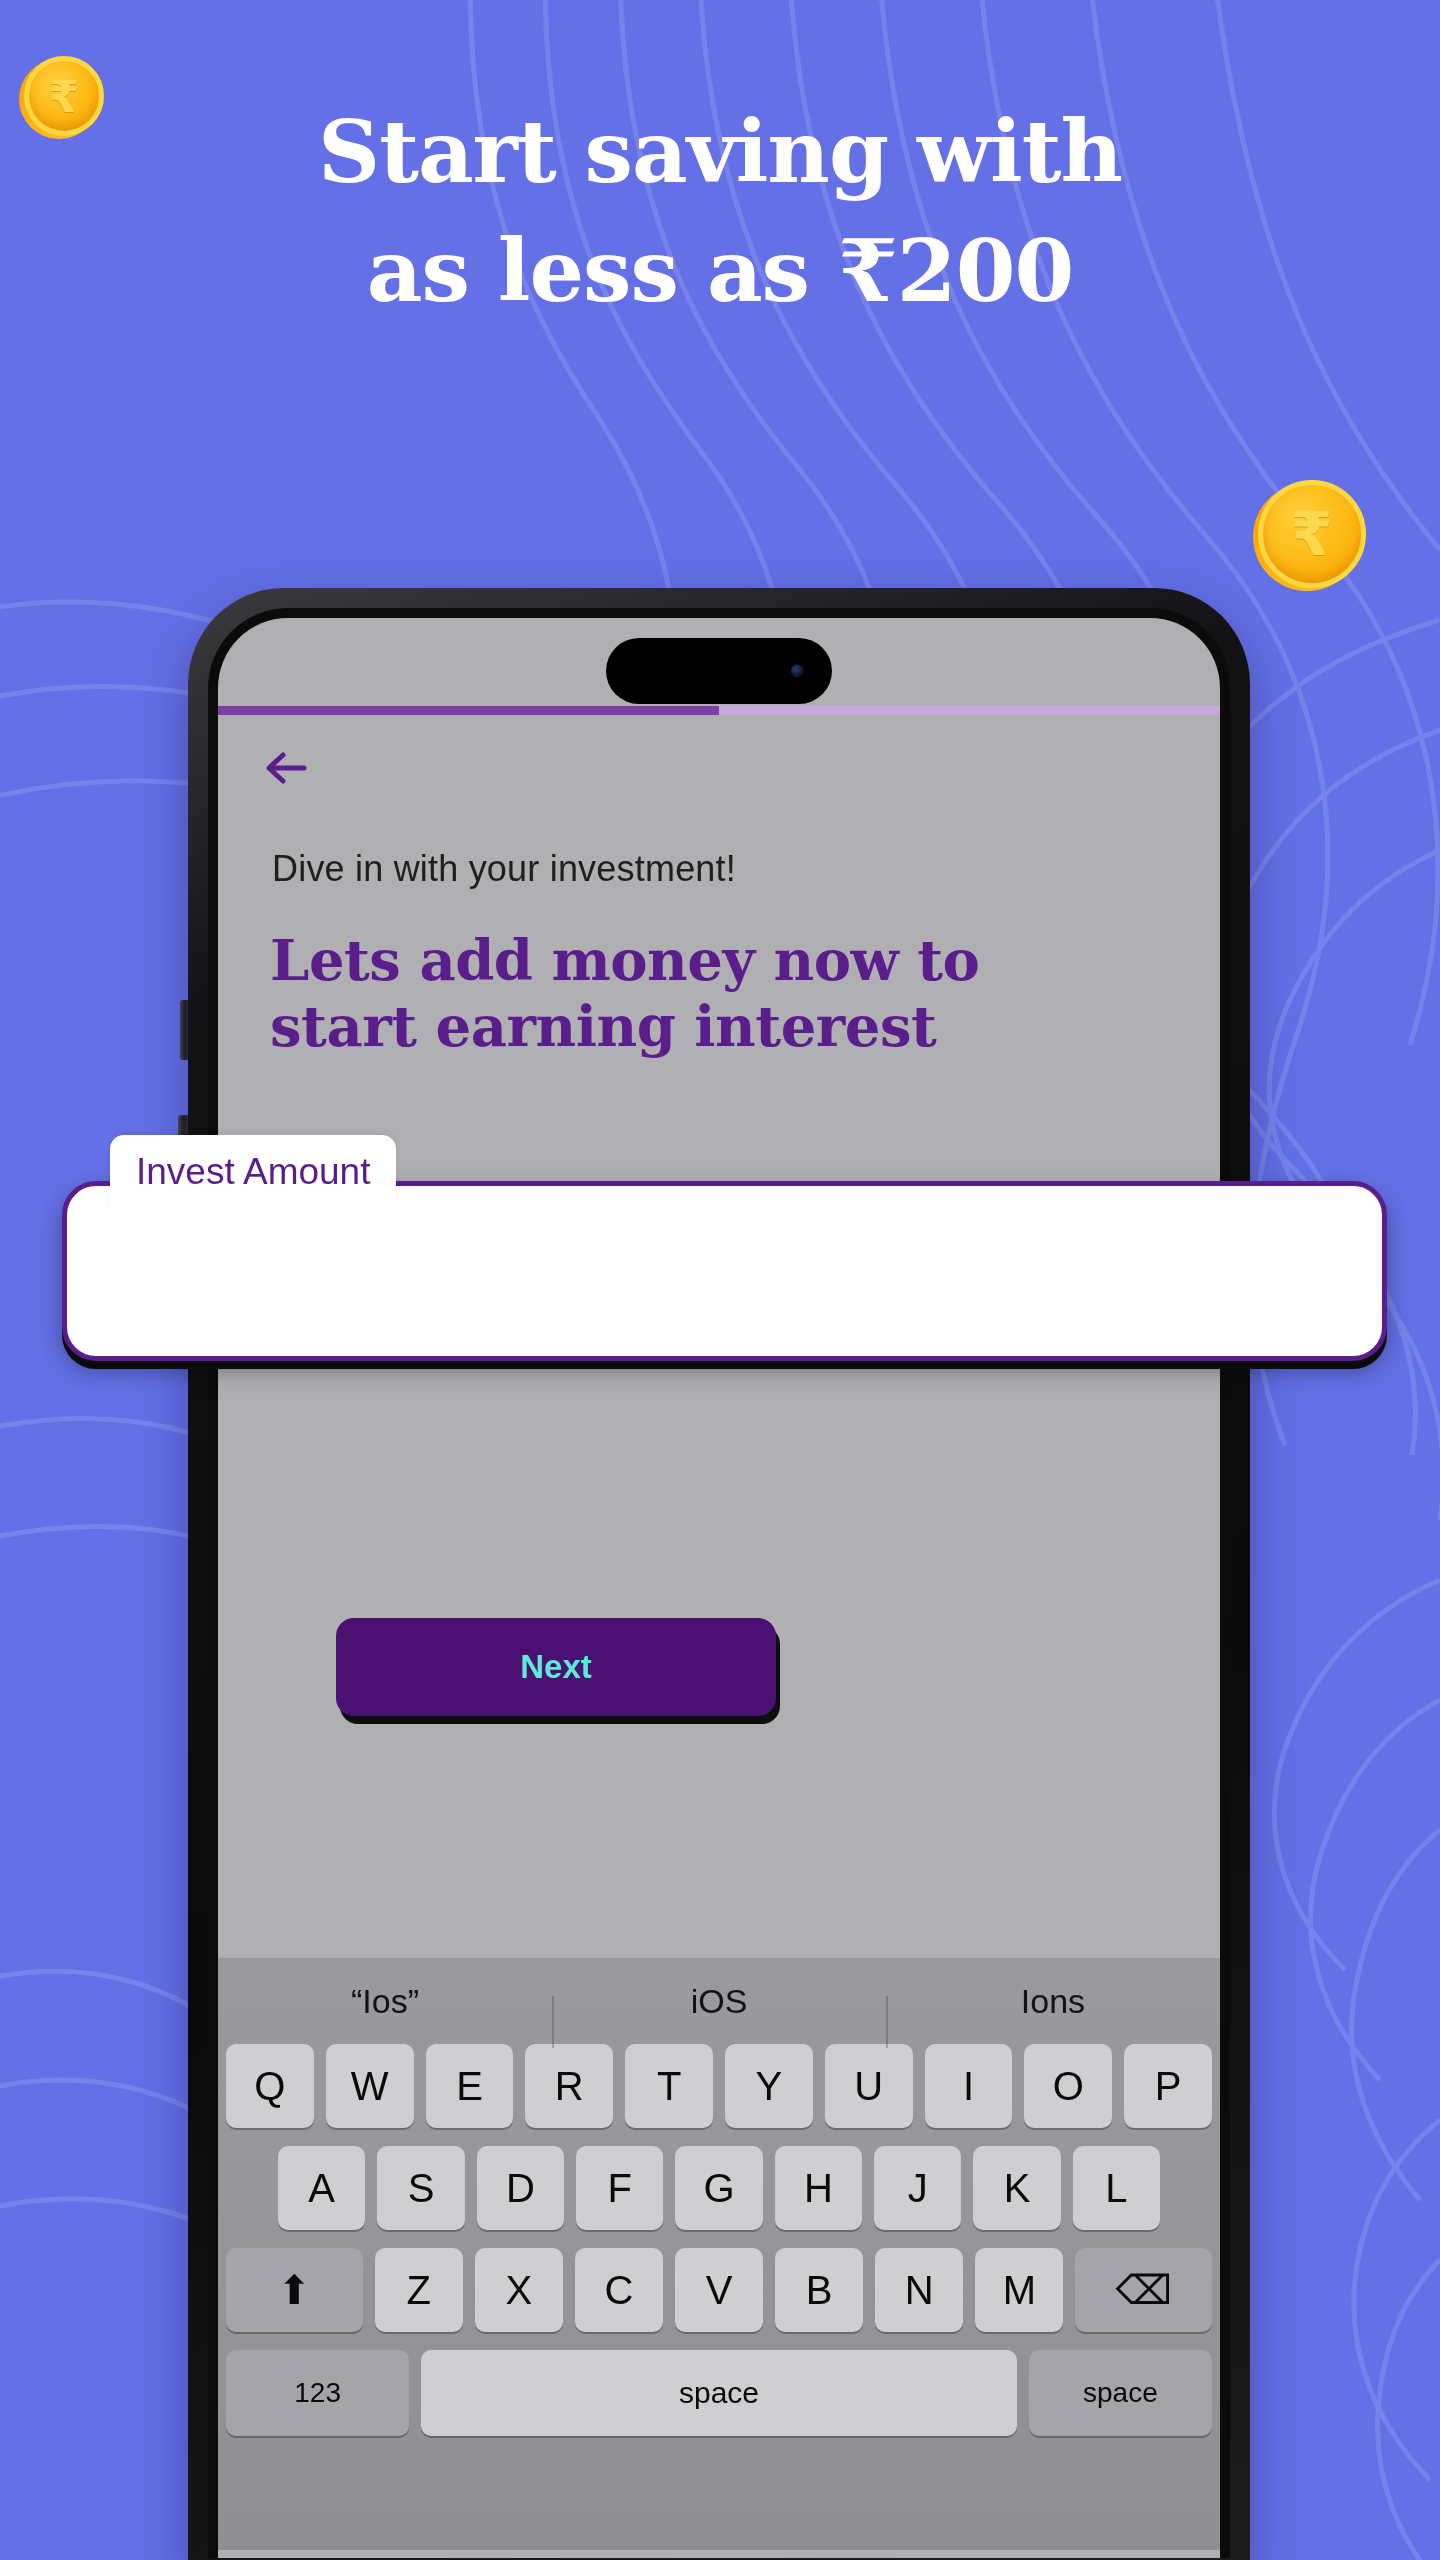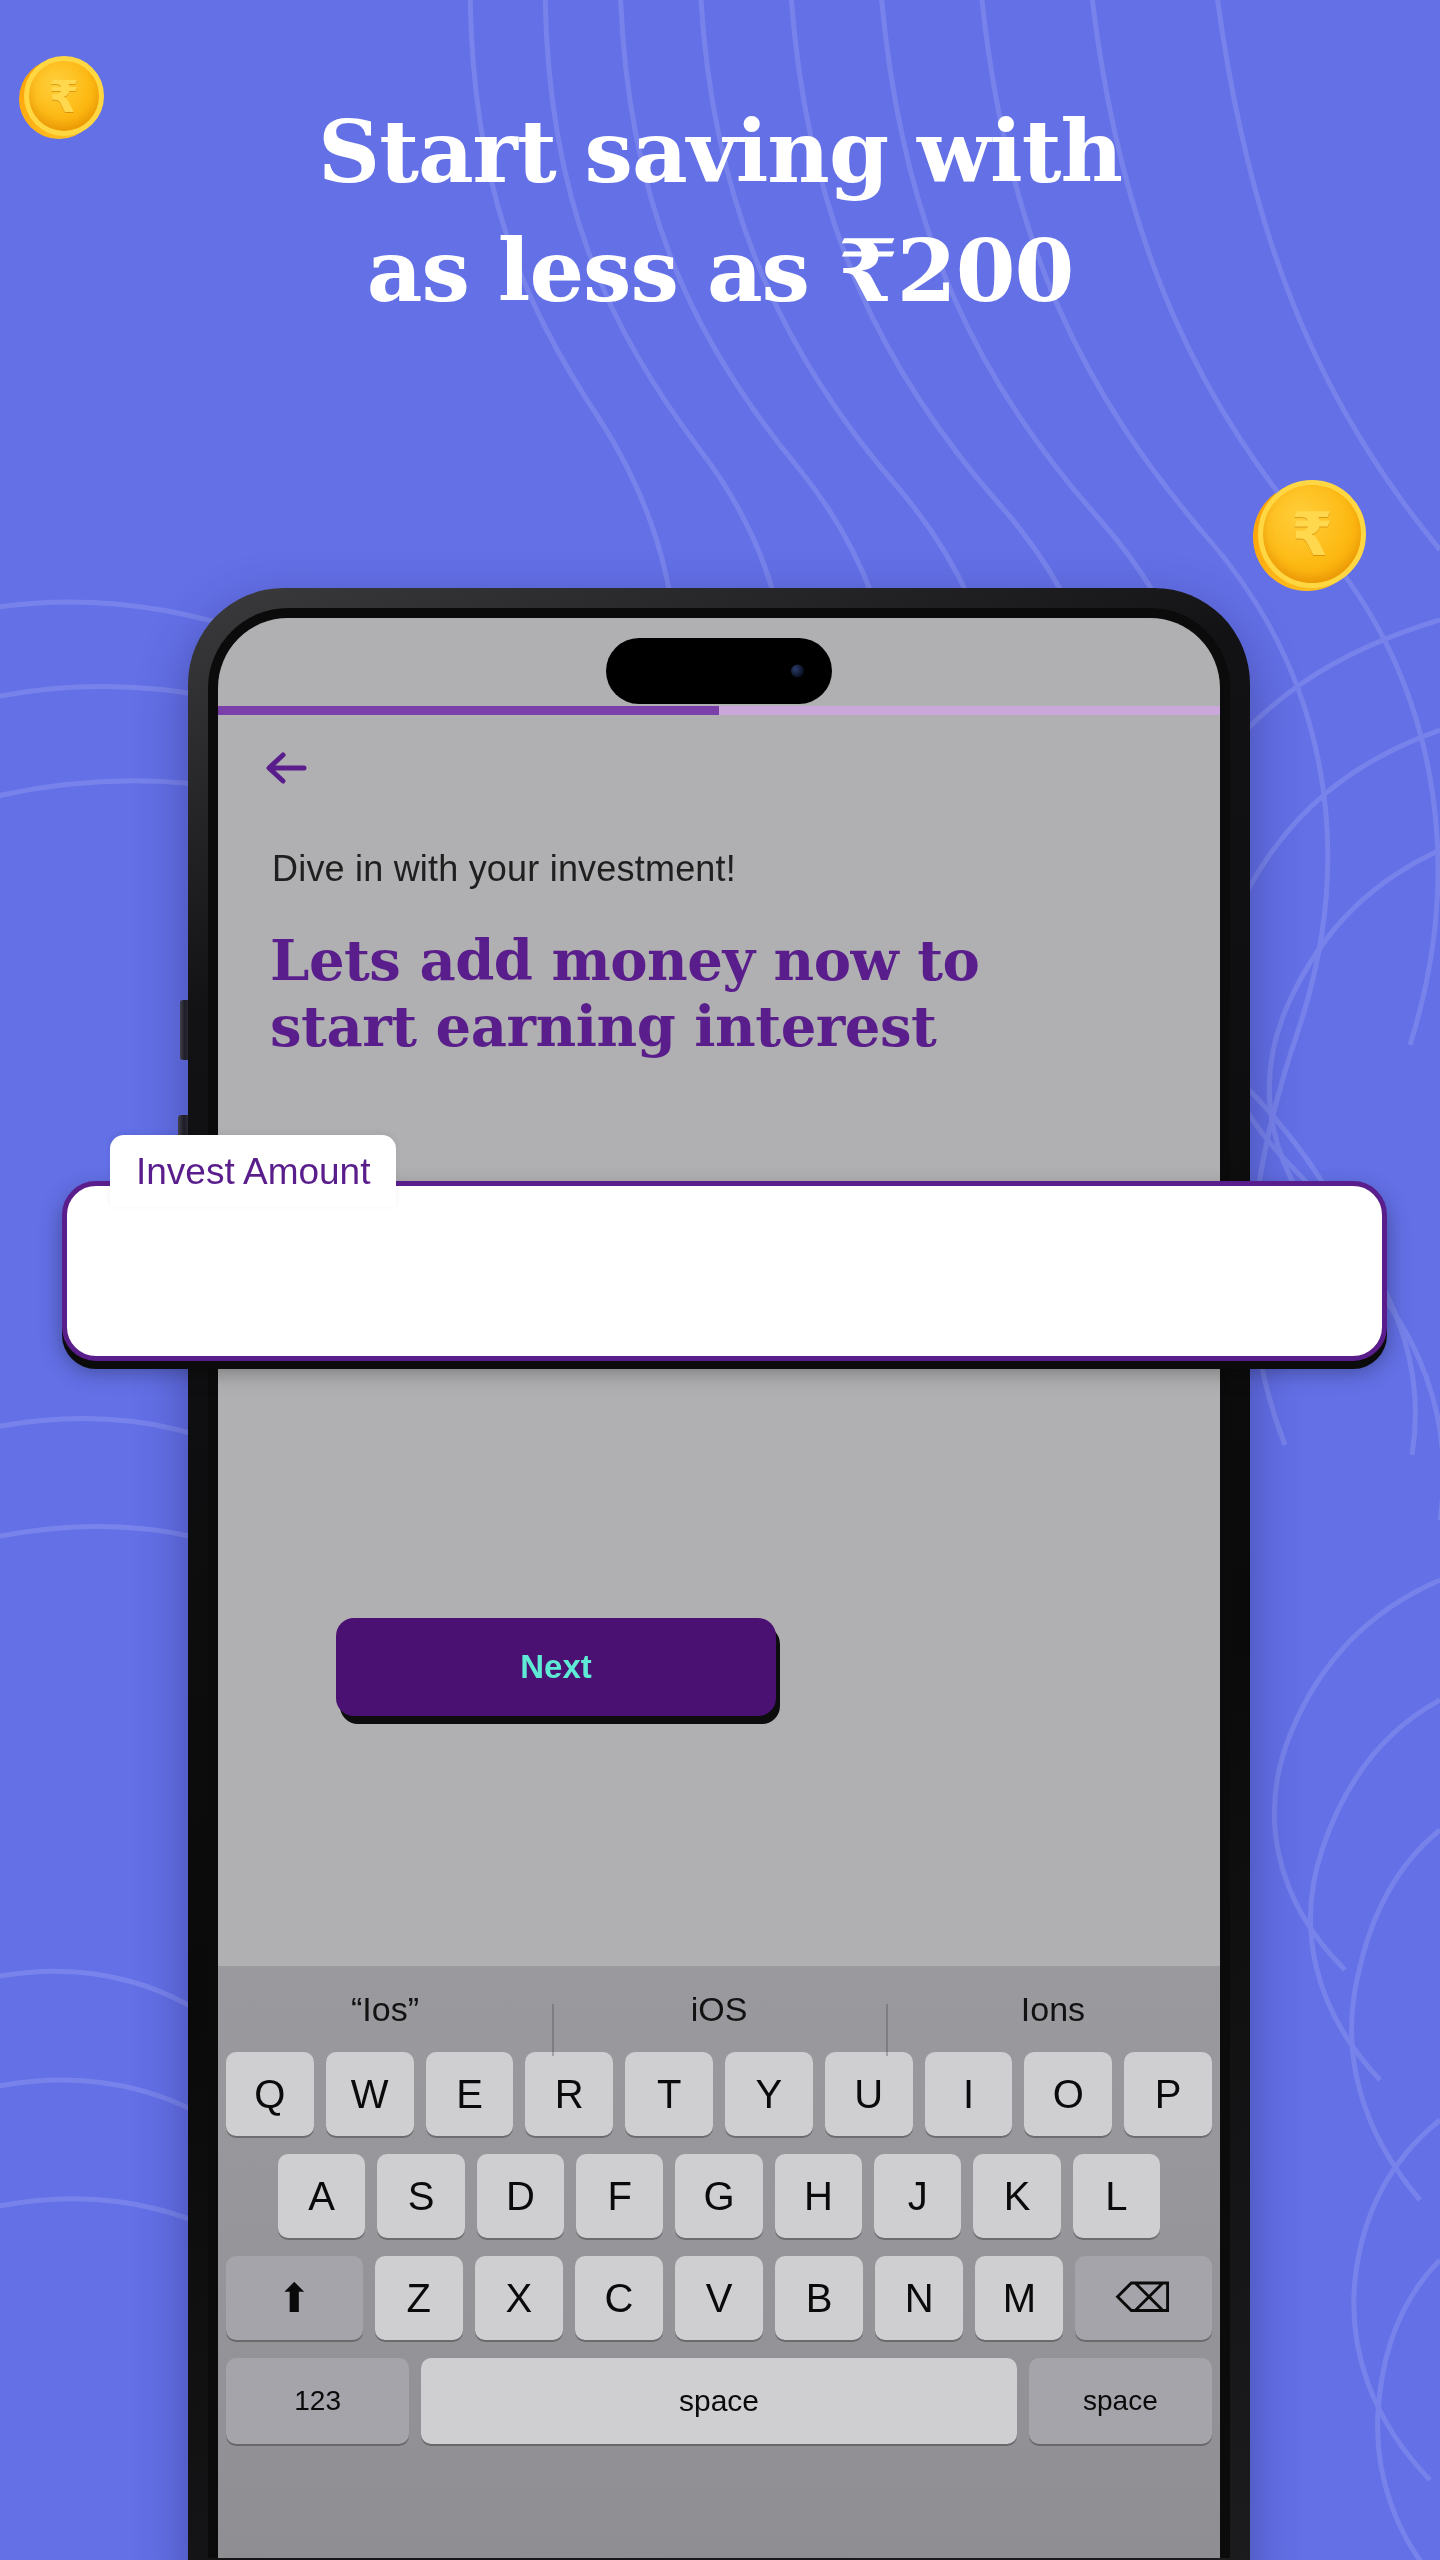--- a/index.html
+++ b/index.html
@@ -149,21 +149,21 @@
     background:#4A1072;
     border:0; border-radius:18px;
     color:#5eead4; font-size:33px; font-weight:700;
     font-family:"Liberation Sans", sans-serif;
     box-shadow:4px 8px 0 #0d0d0e;
     cursor:pointer;
   }
 
   
   .keyboard {
-    position:absolute; left:0; bottom:0; width:100%; height:592px;
+    position:absolute; left:0; bottom:8px; width:100%; height:592px;
     background:linear-gradient(180deg,#9A9A9E 0%,#97979B 40%,#8E8E93 100%);
   }
   .suggestions {
     display:flex; height:86px; align-items:center;
   }
   .sugg {
     flex:1; text-align:center; font-size:34px; color:#121212;
     position:relative;
   }
   .sugg + .sugg::before {

